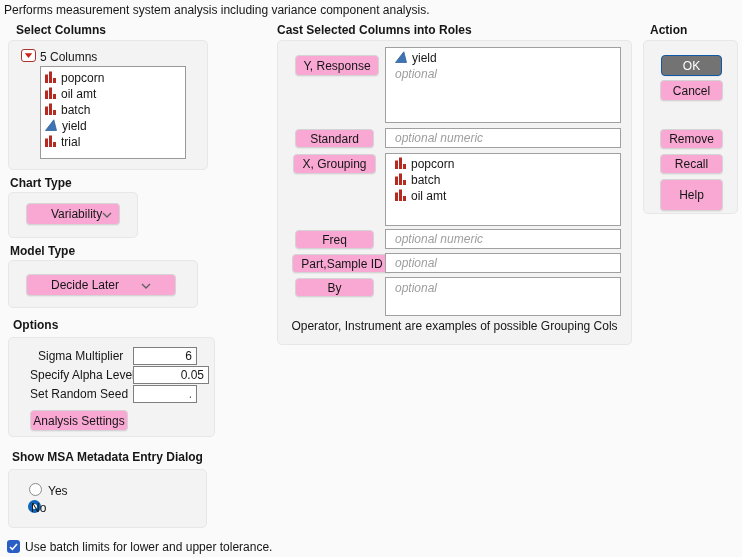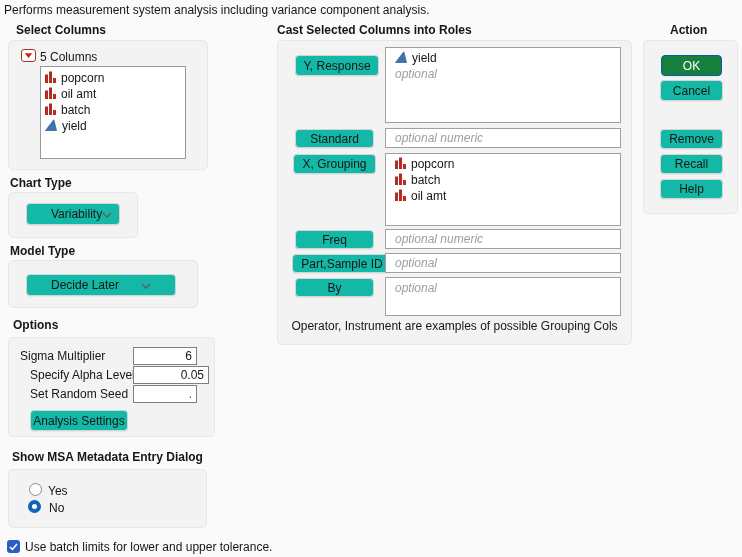--- a/index.html
+++ b/index.html
@@ -9,25 +9,25 @@
     background:#fafafa; color:#161616;
     font-family:"Liberation Sans", sans-serif; font-size:12px;
   }
   .abs { position:absolute; }
   .sec-label { position:absolute; font-weight:bold; white-space:nowrap; }
   .panel { position:absolute; background:#f3f3f3; border:1px solid #e7e7e7; border-radius:5px; }
   .whitebox { position:absolute; background:#ffffff; border:1px solid #999999; }
   .col-item { display:flex; align-items:center; gap:5px; height:16px; padding-left:4px; white-space:nowrap; }
   .col-item svg { flex:0 0 auto; }
   .btn {
-    position:absolute; background:#14b8a6; border:1px solid #d4d4d4; border-radius:4px;
+    position:absolute; background:#f9a8d4; border:1px solid #d4d4d4; border-radius:4px;
     display:flex; align-items:center; justify-content:center;
     box-shadow:0 1px 1px rgba(0,0,0,0.05); cursor:default; white-space:nowrap;
   }
-  .btn-primary { background:#15803d; border-color:#0f5aa6; color:#ffffff; }
+  .btn-primary { background:#737373; border-color:#0f5aa6; color:#ffffff; }
   .dropdown { justify-content:space-between; padding:0 24px; }
   .input {
     position:absolute; background:#ffffff; border:1px solid #7f7f7f;
     display:flex; align-items:center; justify-content:flex-end; padding:0 4px;
   }
   .placeholder { font-style:italic; color:#9e9e9e; }
   .rolebox { position:absolute; background:#ffffff; border:1px solid #a0a0a0; padding:2px 0 0 5px; }
   .radio { position:absolute; width:13px; height:13px; border-radius:50%; background:#fefefe; border:1px solid #8a8a8a; }
   .radio.sel { border:4px solid #1164b8; background:#ffffff; }
   .checkbox { position:absolute; width:13px; height:13px; border-radius:3px; background:#2a5ec5; display:flex; align-items:center; justify-content:center; }
@@ -81,20 +81,30 @@
           </g>
         </svg></span>
     <span>batch</span>
   </div>
   <div class="col-item">
     <span><svg width="12" height="12" viewBox="0 0 12 12">
           <polygon points="0.5,11.5 11.5,11.5 8.8,0.8" fill="#3e74b4" stroke="#35639a" stroke-width="0.8"></polygon>
         </svg></span>
     <span>yield</span>
   </div>
+  <div class="col-item">
+    <span><svg width="11" height="12" viewBox="0 0 11 12">
+          <g fill="#b52a21">
+            <rect x="0" y="3.5" width="3" height="8.5"></rect>
+            <rect x="4" y="0.5" width="3" height="11.5"></rect>
+            <rect x="8" y="7" width="3" height="5"></rect>
+          </g>
+        </svg></span>
+    <span>trial</span>
+  </div>
 </div>
 
 <div class="sec-label" style="left:10px; top:176px;">Chart Type</div>
 <div class="panel" style="left:8px; top:192px; width:130px; height:46px;"></div>
 <div class="btn dropdown" style="left:26px; top:203px; width:94px; height:22px;">
   <span>Variability</span>
   <span><svg width="10" height="6" viewBox="0 0 10 6">
         <polyline points="1,1 5,5 9,1" fill="none" stroke="#5f5f5f" stroke-width="1.3"></polyline>
       </svg></span>
 </div>
@@ -104,21 +114,21 @@
 <div class="btn dropdown" style="left:26px; top:274px; width:150px; height:22px;">
   <span>Decide Later</span>
   <span><svg width="10" height="6" viewBox="0 0 10 6">
         <polyline points="1,1 5,5 9,1" fill="none" stroke="#5f5f5f" stroke-width="1.3"></polyline>
       </svg></span>
 </div>
 
 <div class="sec-label" style="left:13px; top:318px;">Options</div>
 <div class="panel" style="left:8px; top:337px; width:207px; height:100px;"></div>
 
-<div class="abs" style="left:20px; top:349px;">Sigma Multiplier</div>
+<div class="abs" style="left:38px; top:349px;">Sigma Multiplier</div>
 <div class="input" style="left:133px; top:347px; width:64px; height:18px;">
   <span>6</span>
 </div>
 
 <div class="abs" style="left:30px; top:368px;">Specify Alpha Level</div>
 <div class="input" style="left:133px; top:366px; width:76px; height:18px;">
   <span>0.05</span>
 </div>
 
 <div class="abs" style="left:30px; top:387px;">Set Random Seed</div>
@@ -129,21 +139,21 @@
 <div class="btn" style="left:30px; top:410px; width:98px; height:21px;">
   <span>Analysis Settings</span>
 </div>
 
 <div class="sec-label" style="left:12px; top:450px;">Show MSA Metadata Entry Dialog</div>
 <div class="panel" style="left:8px; top:469px; width:199px; height:59px;"></div>
 
 <div class="radio" style="left:29px; top:483px;"></div>
 <div class="abs" style="left:48px; top:484px;">Yes</div>
 <div class="radio sel" style="left:28px; top:500px;"></div>
-<div class="abs" style="left:49px; top:501px;">No</div>
+<div class="abs" style="left:31px; top:501px;">No</div>
 
 <div class="checkbox" style="left:7px; top:540px;">
   <span><svg width="9" height="8" viewBox="0 0 9 8">
         <polyline points="1,4 3.4,6.4 8,1" fill="none" stroke="#ffffff" stroke-width="1.6"></polyline>
       </svg></span>
 </div>
 <div class="abs" style="left:25px; top:540px;">Use batch limits for lower and upper tolerance.</div>
 
 <div class="sec-label" style="left:277px; top:23px;">Cast Selected Columns into Roles</div>
 <div class="panel" style="left:277px; top:40px; width:355px; height:305px;"></div>
@@ -220,30 +230,30 @@
 
 <div class="btn" style="left:295px; top:278px; width:79px; height:19px;">
   <span>By</span>
 </div>
 <div class="rolebox" style="left:385px; top:277px; width:236px; height:39px;">
   <div class="col-item placeholder">optional</div>
 </div>
 
 <div class="note" style="left:277px; top:319px; width:355px;">Operator, Instrument are examples of possible Grouping Cols</div>
 
-<div class="sec-label" style="left:670px; top:23px;text-align:center;">Action</div>
+<div class="sec-label" style="left:650px; top:23px;text-align:center;">Action</div>
 <div class="panel" style="left:643px; top:40px; width:95px; height:174px;"></div>
 
 <div class="btn btn-primary" style="left:661px; top:55px; width:61px; height:21px;">
   <span>OK</span>
 </div>
 <div class="btn" style="left:660px; top:80px; width:63px; height:21px;">
   <span>Cancel</span>
 </div>
 <div class="btn" style="left:660px; top:129px; width:63px; height:20px;">
   <span>Remove</span>
 </div>
 <div class="btn" style="left:660px; top:154px; width:63px; height:20px;">
   <span>Recall</span>
 </div>
-<div class="btn" style="left:660px; top:179px; width:63px; height:20px;">
+<div class="btn" style="left:660px; top:179px; width:63px; height:32px;">
   <span>Help</span>
 </div>
 
 </body></html>

